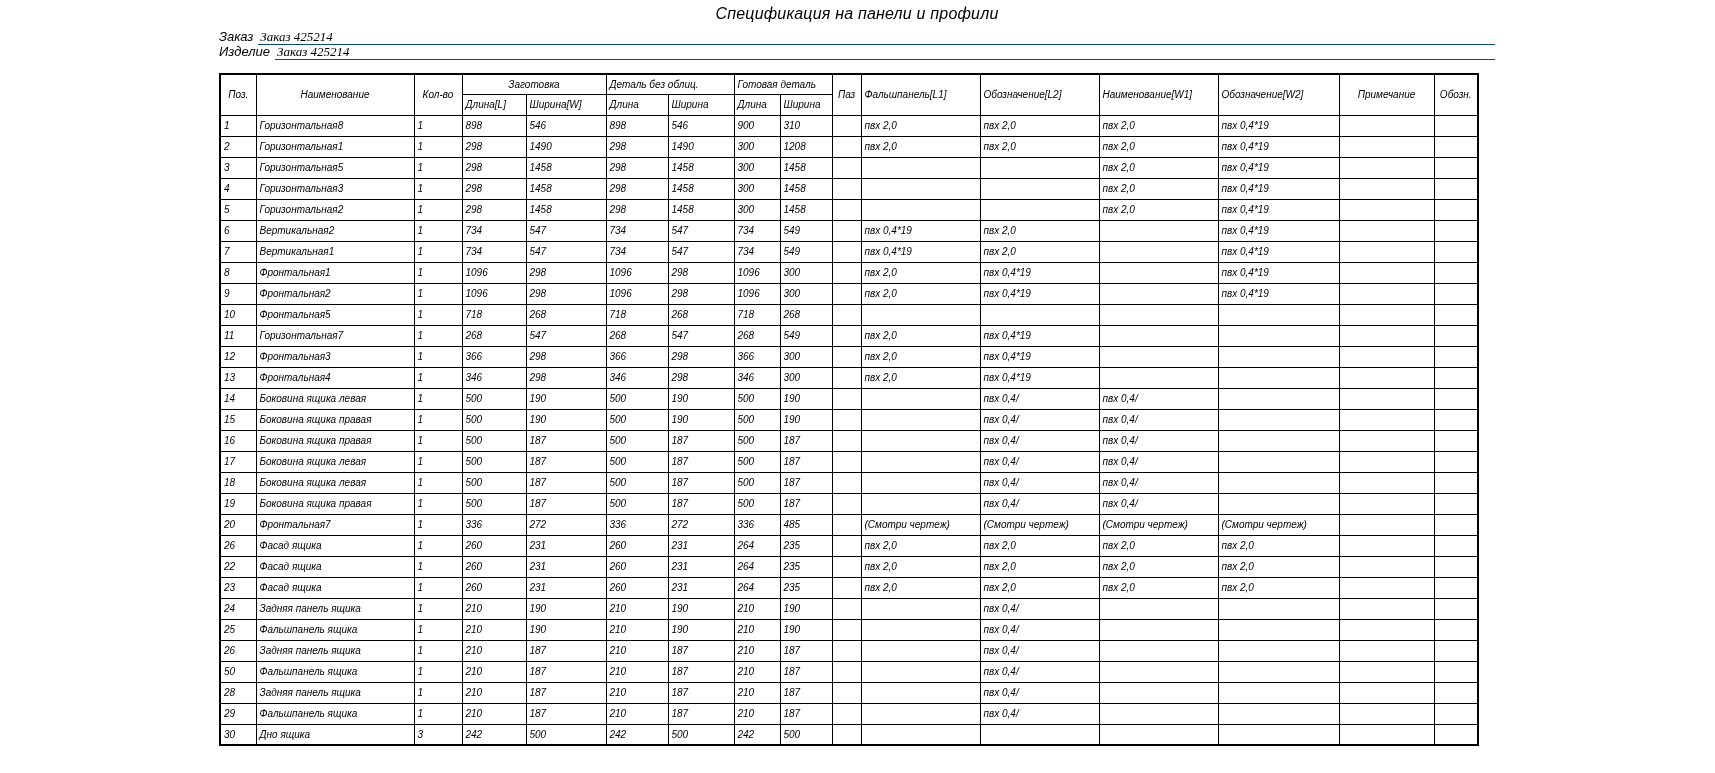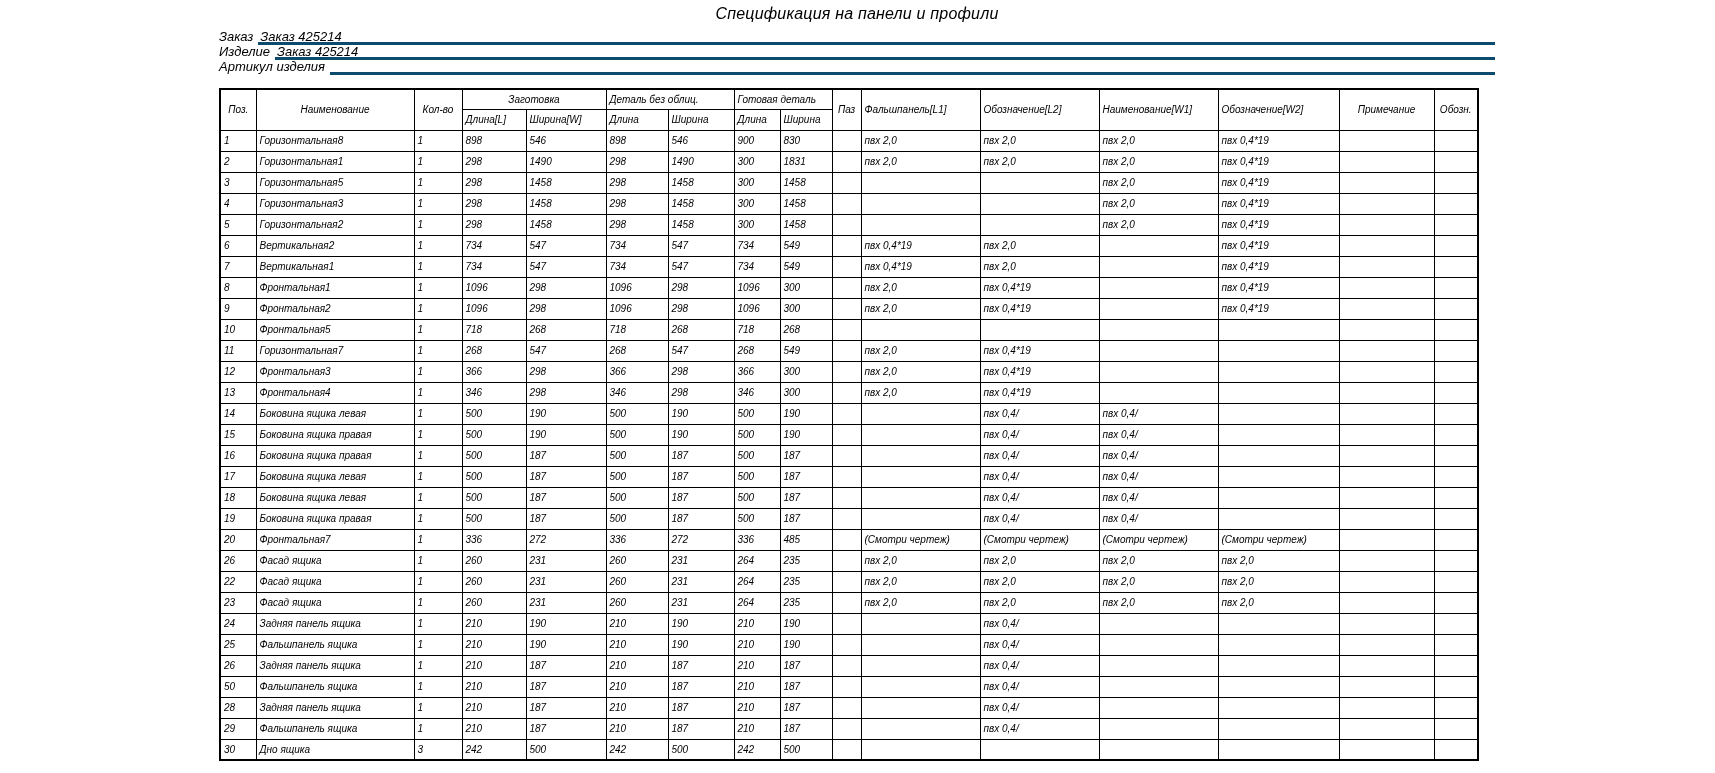--- a/index.html
+++ b/index.html
@@ -27,23 +27,24 @@
   .meta { margin-top: 4px; }
   .meta-row {
     display: flex;
     height: 15px;
     font-size: 13px;
     line-height: 14px;
   }
   .meta-label { white-space: nowrap; padding-right: 5px; }
   .meta-value {
     flex: 1;
-    border-bottom: 3px solid #0c4a6e;
+    border-bottom: 1px solid #0c4a6e;
     padding-left: 2px;
     white-space: nowrap;
+    font-family: Liberation Serif, serif;
   }
   table.spec {
     margin-top: 13px;
     border-collapse: collapse;
     table-layout: fixed;
     width: 1260px;
     border: 2px solid #000;
     font-size: 10px;
   }
   table.spec th, table.spec td {
@@ -85,24 +86,20 @@
 
   <div class="meta">
     <div class="meta-row">
       <span class="meta-label">Заказ</span>
       <span class="meta-value">Заказ 425214</span>
     </div>
     <div class="meta-row">
       <span class="meta-label">Изделие</span>
       <span class="meta-value">Заказ 425214</span>
     </div>
-    <div class="meta-row">
-      <span class="meta-label">Артикул изделия</span>
-      <span class="meta-value"></span>
-    </div>
   </div>
 
   <table class="spec">
     <colgroup>
       <col class="w-poz">
         <col class="w-name">
         <col class="w-qty">
       <col class="w-zl">
         <col class="w-zw">
       <col class="w-dl">
@@ -145,39 +142,39 @@
     <tbody>
         <tr>
           <td>1</td>
           <td>Горизонтальная8</td>
           <td>1</td>
           <td>898</td>
           <td>546</td>
           <td>898</td>
           <td>546</td>
           <td>900</td>
-          <td>830</td>
+          <td>310</td>
           <td></td>
           <td>пвх 2,0</td>
           <td>пвх 2,0</td>
           <td>пвх 2,0</td>
           <td>пвх 0,4*19</td>
           <td></td>
           <td></td>
         </tr>
         <tr>
           <td>2</td>
           <td>Горизонтальная1</td>
           <td>1</td>
           <td>298</td>
           <td>1490</td>
           <td>298</td>
           <td>1490</td>
           <td>300</td>
-          <td>1831</td>
+          <td>1208</td>
           <td></td>
           <td>пвх 2,0</td>
           <td>пвх 2,0</td>
           <td>пвх 2,0</td>
           <td>пвх 0,4*19</td>
           <td></td>
           <td></td>
         </tr>
         <tr>
           <td>3</td>

